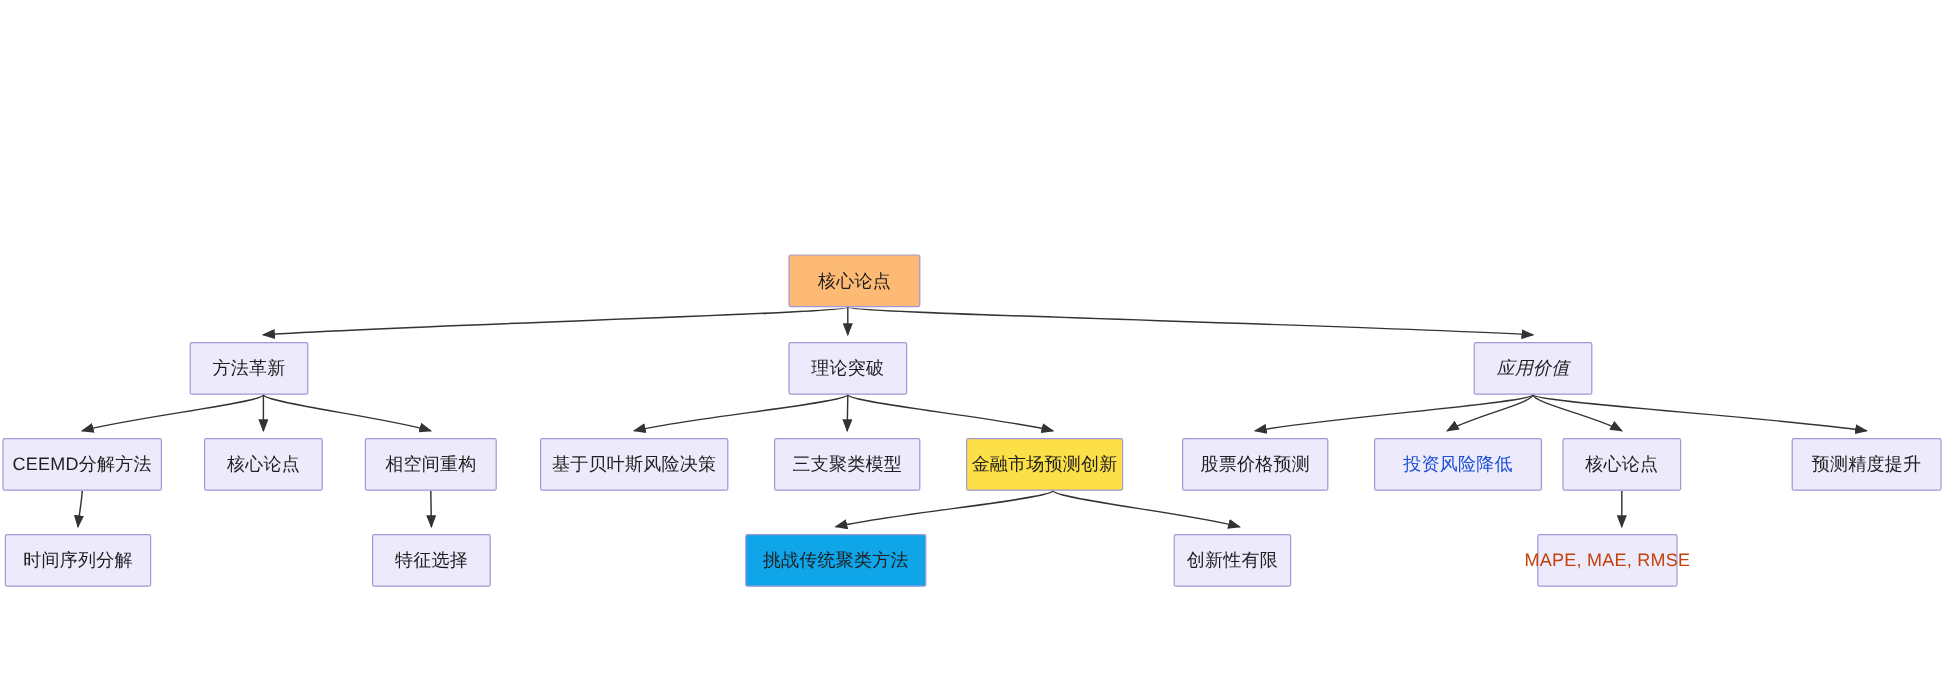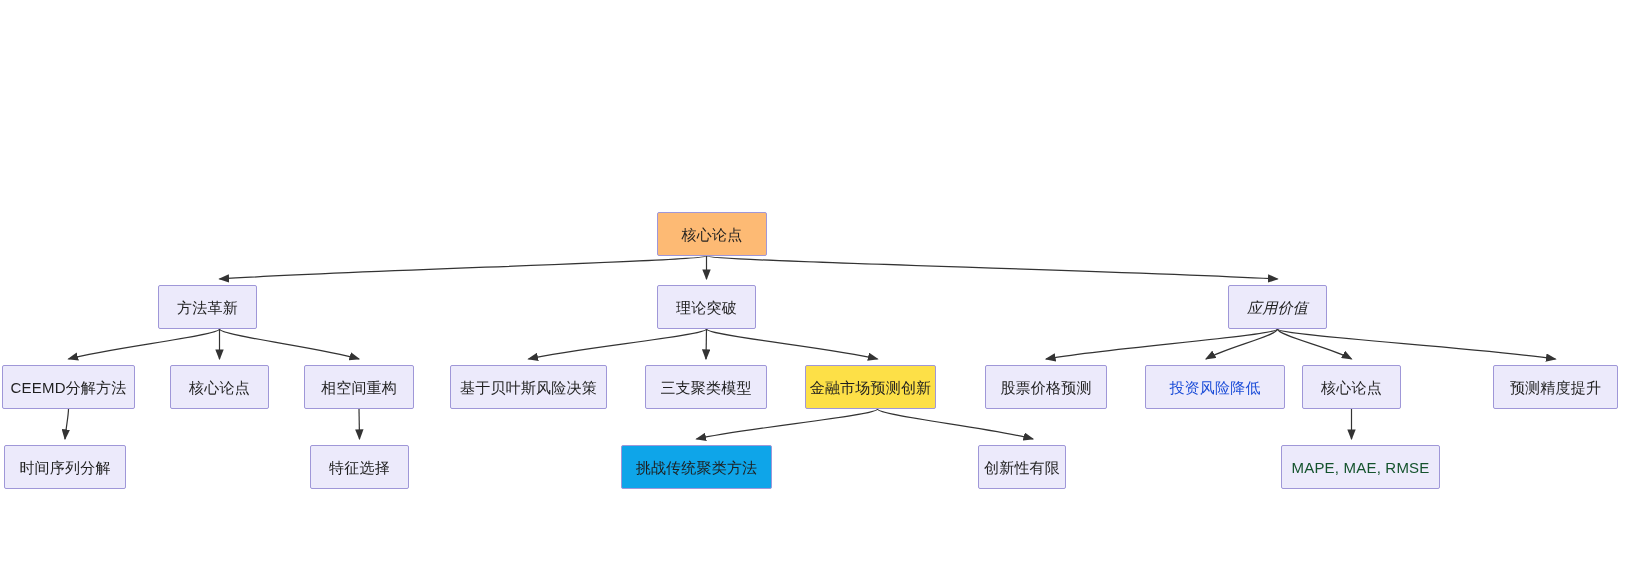--- a/index.html
+++ b/index.html
@@ -120,20 +120,20 @@
       </div>
       <div class="node" style="left: 4px; top: 445px; width: 122px; background: rgb(236, 234, 251); border-color: rgb(159, 151, 216); color: rgb(31, 31, 31);">
         <span class="node-label">时间序列分解</span>
       </div>
       <div class="node" style="left: 310px; top: 445px; width: 99px; background: rgb(236, 234, 251); border-color: rgb(159, 151, 216); color: rgb(31, 31, 31);">
         <span class="node-label">特征选择</span>
       </div>
       <div class="node" style="left: 621px; top: 445px; width: 151px; background: #0ea5e9; border-color: rgb(159, 151, 216); color: rgb(31, 31, 31);">
         <span class="node-label">挑战传统聚类方法</span>
       </div>
-      <div class="node" style="left: 978px; top: 445px; width: 88px; background: rgb(236, 234, 251); border-color: rgb(159, 151, 216); color: rgb(31, 31, 31);">
+      <div class="node" style="left: 978px; top: 445px; width: 98px; background: rgb(236, 234, 251); border-color: rgb(159, 151, 216); color: rgb(31, 31, 31);">
         <span class="node-label">创新性有限</span>
       </div>
-      <div class="node" style="left: 1281px; top: 445px; width: 159px; background: rgb(236, 234, 251); border-color: rgb(159, 151, 216); color: #14532d;">
+      <div class="node" style="left: 1281px; top: 445px; width: 117px; background: rgb(236, 234, 251); border-color: rgb(159, 151, 216); color: #c2410c;">
         <span class="node-label">MAPE, MAE, RMSE</span>
       </div>
     </div>
 </div>
 
 </body></html>

